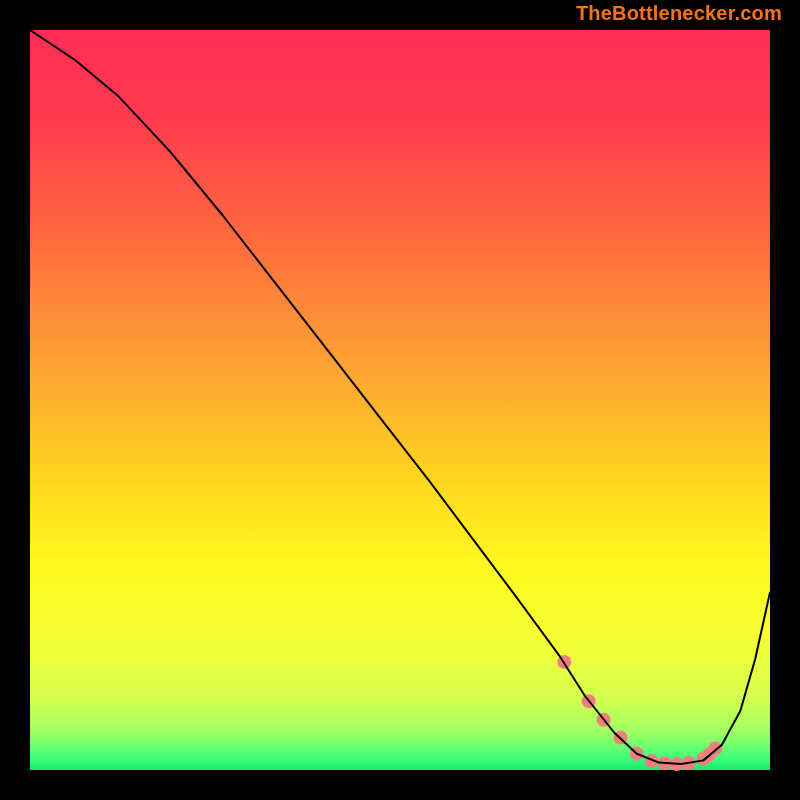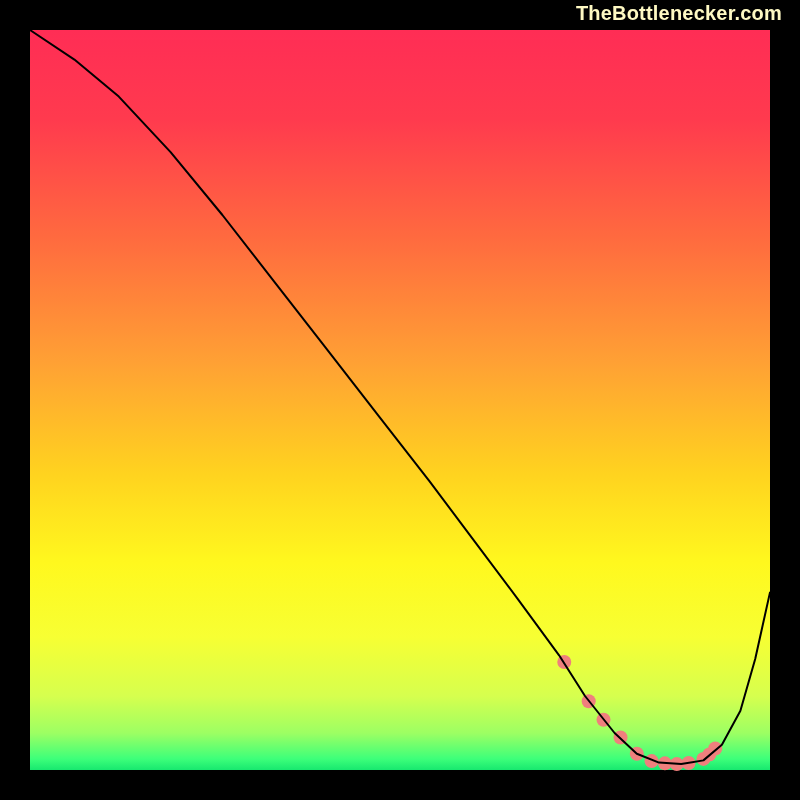--- a/index.html
+++ b/index.html
@@ -17,21 +17,21 @@
     width: 800px;
     height: 800px;
   }
   .watermark {
     position: absolute;
     top: 2px;
     right: 18px;
     font-family: Arial, Helvetica, sans-serif;
     font-size: 20px;
     font-weight: bold;
-    color: #fef9c3;
+    color: #f97316;
     letter-spacing: 0.2px;
   }
   svg {
     display: block;
   }
 </style>
 </head>
 <body>
 
 <div class="frame">

